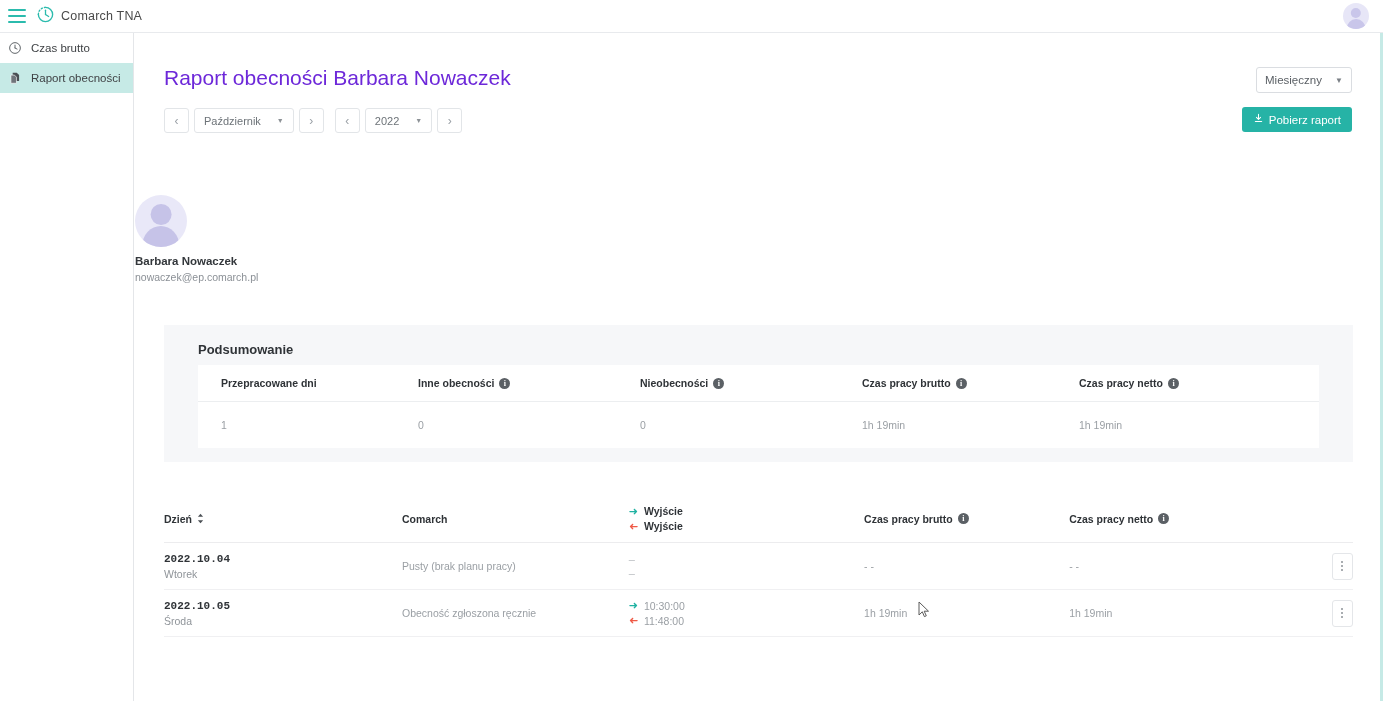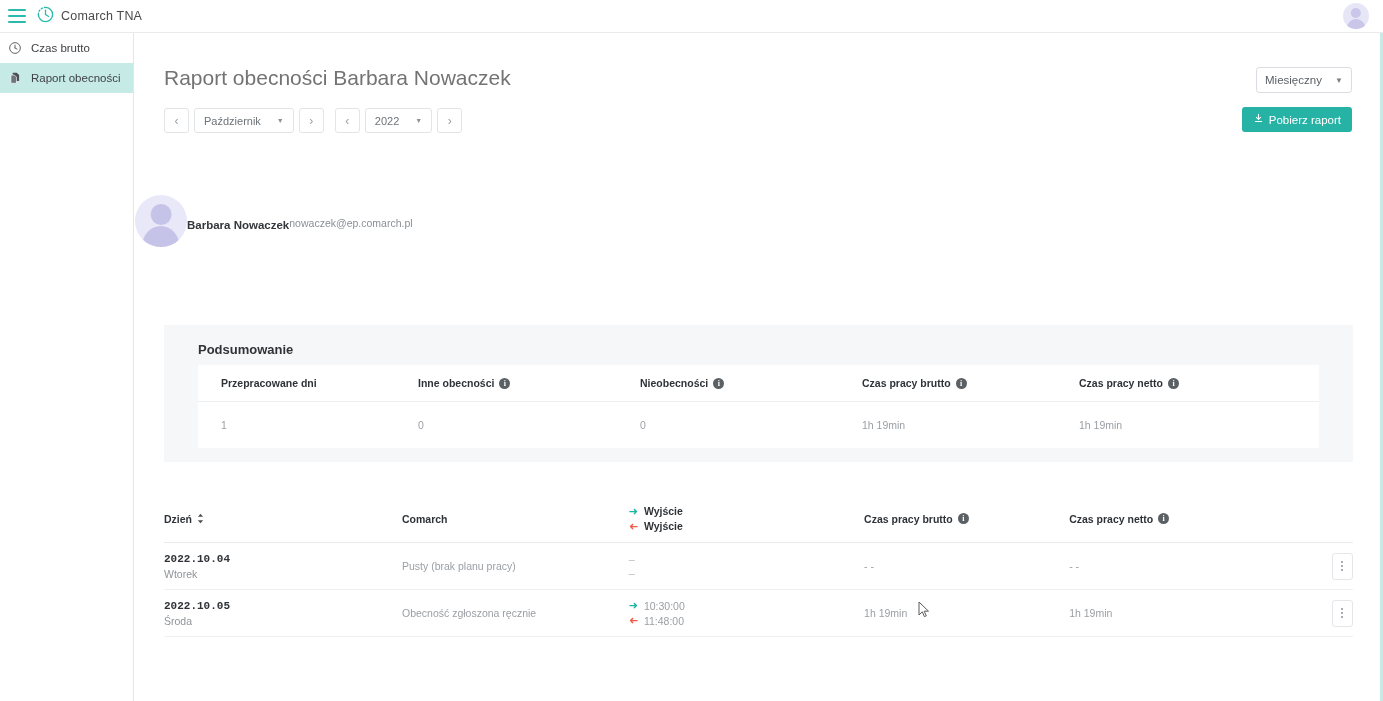--- a/index.html
+++ b/index.html
@@ -55,21 +55,21 @@
 
   
   #main {
     position: absolute; top: 33px; left: 135px;
     width: 1248px; height: 668px;
     background: #ffffff;
     overflow: hidden;
   }
   #page-title {
     position: absolute; left: 29px; top: 33px;
-    font-size: 21px; color: #737373; font-weight: 400; white-space: nowrap;
+    font-size: 21px; color: #6d28d9; font-weight: 400; white-space: nowrap;
   }
 
   
   #period-select {
     position: absolute; right: 31px; top: 34px;
     width: 96px; height: 26px;
     border: 1px solid #dadde1; border-radius: 3px;
     background: #fff; cursor: pointer;
     display: flex; align-items: center; padding: 0 8px;
     font-size: 11.5px; color: #5c6166;
@@ -103,21 +103,21 @@
     display: flex; align-items: center; padding: 0 9px; gap: 16px;
     font-size: 11px; color: #6d7378;
   }
   .sel-box .caret { font-size: 7px; color: #8d9297; }
   #month-box { min-width: 86px; }
   #year-box { min-width: 54px; }
 
   
   #profile {
     position: absolute; left: 0; top: 162px; width: 1248px;
-    display: flex; flex-direction: row; align-items: center;
+    display: flex; flex-direction: column; 
   }
   #profile-avatar {
     width: 52px; height: 52px; border-radius: 50%;
     background: #e9e8f8; position: relative; overflow: hidden;
   }
   #profile-avatar .av-head { background:#c6c3e8; }
   #profile-avatar .av-body { background:#c6c3e8; }
   #profile-name { margin-top: 8px; font-size: 11.5px; font-weight: bold; color: #33373b; }
   #profile-email { margin-top: 4px; font-size: 10.5px; color: #8b9096; }
 

